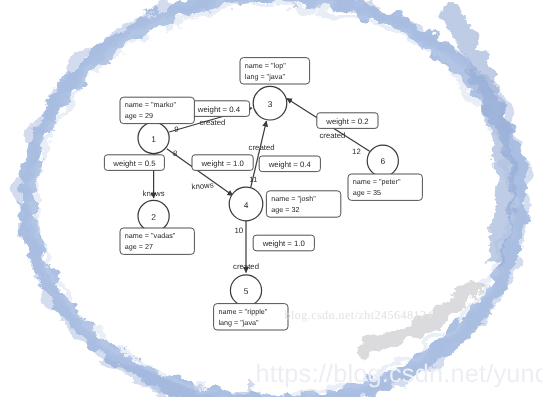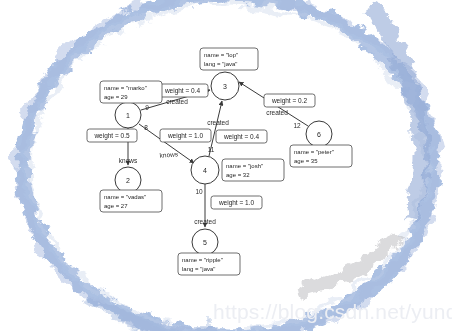--- a/index.html
+++ b/index.html
@@ -209,15 +209,16 @@
         <text x="182" y="270.5" font-family="Liberation Sans, sans-serif" font-size="6" fill="#1f1f1f">lang = "java"</text>
       </g>
       <g>
         <rect x="290" y="145" width="62" height="22" rx="3" fill="#ffffff" stroke="#4a4a4a" stroke-width="0.8"></rect>
         <text x="294" y="153.5" font-family="Liberation Sans, sans-serif" font-size="6" fill="#1f1f1f">name = "peter"</text>
         <text x="294" y="162.5" font-family="Liberation Sans, sans-serif" font-size="6" fill="#1f1f1f">age = 35</text>
       </g>
     </g>
   </svg>
 
+  <div class="wm" id="wm-inner">blog.csdn.net/zht245648124</div>
   <div class="wm" id="wm-outer">https://blog.csdn.net/yunqiinsight</div>
 
 </div>
 
 </body></html>

